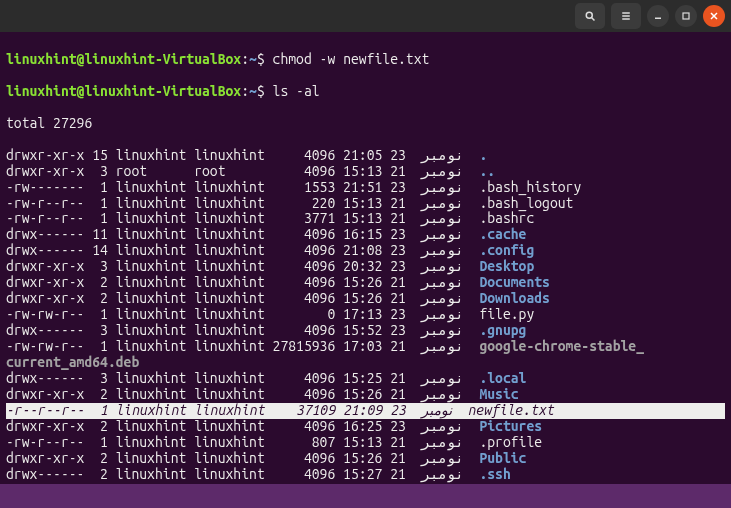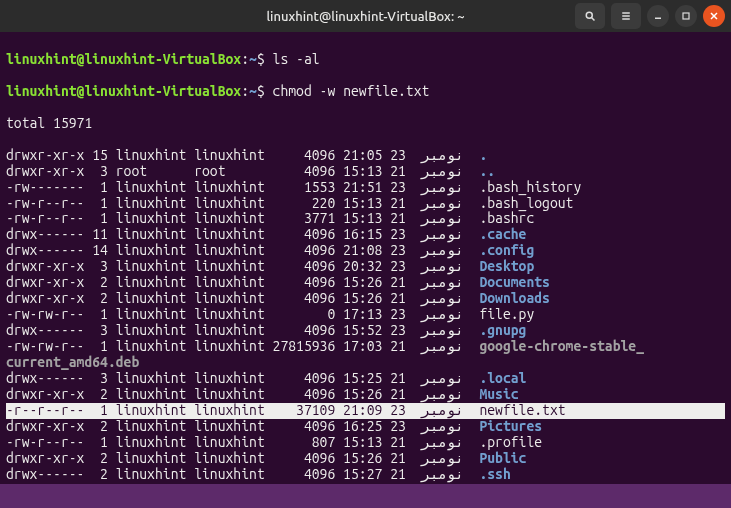--- a/index.html
+++ b/index.html
@@ -54,31 +54,30 @@
       width: 30px;
       height: 26px;
       background: #3b3b3b;
     }
     .tbtn svg { width: 12px; height: 12px; }
     .terminal { padding: 4px 6px 6px 6px; line-height: 1.14; white-space: pre; }
     .green { color: #8ae234; font-weight: bold; }
     .blue { color: #729fcf; font-weight: bold; }
     .red { color: #a3a3a3; font-weight: bold; }
     .white { color: #eeeeec; }
-    .hl { background: #eeeeec; color: #2b0a2e; display: block; }
+    .hl { background: #eeeeec; color: #2b0a2e; display: block; font-style: italic; }
     .row { display: block; }
     
     .bottom { position: absolute; bottom: 0; left: 0; right: 0; height: 24px;
       background: #5d2a6a; }
   </style>
 </head>
 <body>
 
 <div class="titlebar">
-  <span class="titlebar-text">linuxhint@linuxhint-VirtualBox: ~</span>
   <div class="titlebar-controls">
     <div class="tbtn square-btn">
       <svg viewBox="0 0 16 16" fill="none" stroke="#ddd" stroke-width="2">
           <circle cx="7" cy="7" r="4"></circle>
           <line x1="10" y1="10" x2="14" y2="14"></line>
         </svg>
     </div>
     <div class="tbtn square-btn">
       <svg viewBox="0 0 16 16" stroke="#ddd" stroke-width="2">
           <line x1="3" y1="4" x2="13" y2="4"></line>
@@ -99,19 +98,19 @@
     <div class="tbtn close">
       <svg viewBox="0 0 16 16" stroke="#fff" stroke-width="2">
           <line x1="4" y1="4" x2="12" y2="12"></line>
           <line x1="12" y1="4" x2="4" y2="12"></line>
         </svg>
     </div>
   </div>
 </div>
 
 <div class="terminal">
+<span class="row"><span class="green">linuxhint@linuxhint-VirtualBox</span><span class="white">:</span><span class="blue">~</span><span class="white">$ </span><span class="white">chmod -w newfile.txt</span></span>
 <span class="row"><span class="green">linuxhint@linuxhint-VirtualBox</span><span class="white">:</span><span class="blue">~</span><span class="white">$ </span><span class="white">ls -al</span></span>
-<span class="row"><span class="green">linuxhint@linuxhint-VirtualBox</span><span class="white">:</span><span class="blue">~</span><span class="white">$ </span><span class="white">chmod -w newfile.txt</span></span>
-<span class="row">total 15971</span>
+<span class="row">total 27296</span>
 <div id="rows-container"><span class="row"><span class="white">drwxr-xr-x 15 linuxhint linuxhint     4096 21:05 23  </span><span class="white">نومبر</span><span>  </span><span class="blue">.</span></span><span class="row"><span class="white">drwxr-xr-x  3 root      root          4096 15:13 21  </span><span class="white">نومبر</span><span>  </span><span class="blue">..</span></span><span class="row"><span class="white">-rw-------  1 linuxhint linuxhint     1553 21:51 23  </span><span class="white">نومبر</span><span>  </span><span class="white">.bash_history</span></span><span class="row"><span class="white">-rw-r--r--  1 linuxhint linuxhint      220 15:13 21  </span><span class="white">نومبر</span><span>  </span><span class="white">.bash_logout</span></span><span class="row"><span class="white">-rw-r--r--  1 linuxhint linuxhint     3771 15:13 21  </span><span class="white">نومبر</span><span>  </span><span class="white">.bashrc</span></span><span class="row"><span class="white">drwx------ 11 linuxhint linuxhint     4096 16:15 23  </span><span class="white">نومبر</span><span>  </span><span class="blue">.cache</span></span><span class="row"><span class="white">drwx------ 14 linuxhint linuxhint     4096 21:08 23  </span><span class="white">نومبر</span><span>  </span><span class="blue">.config</span></span><span class="row"><span class="white">drwxr-xr-x  3 linuxhint linuxhint     4096 20:32 23  </span><span class="white">نومبر</span><span>  </span><span class="blue">Desktop</span></span><span class="row"><span class="white">drwxr-xr-x  2 linuxhint linuxhint     4096 15:26 21  </span><span class="white">نومبر</span><span>  </span><span class="blue">Documents</span></span><span class="row"><span class="white">drwxr-xr-x  2 linuxhint linuxhint     4096 15:26 21  </span><span class="white">نومبر</span><span>  </span><span class="blue">Downloads</span></span><span class="row"><span class="white">-rw-rw-r--  1 linuxhint linuxhint        0 17:13 23  </span><span class="white">نومبر</span><span>  </span><span class="white">file.py</span></span><span class="row"><span class="white">drwx------  3 linuxhint linuxhint     4096 15:52 23  </span><span class="white">نومبر</span><span>  </span><span class="blue">.gnupg</span></span><span class="row"><span class="white">-rw-rw-r--  1 linuxhint linuxhint 27815936 17:03 21  </span><span class="white">نومبر</span><span>  </span><span class="red">google-chrome-stable_</span></span><span class="row"><span class="red">current_amd64.deb</span></span><span class="row"><span class="white">drwx------  3 linuxhint linuxhint     4096 15:25 21  </span><span class="white">نومبر</span><span>  </span><span class="blue">.local</span></span><span class="row"><span class="white">drwxr-xr-x  2 linuxhint linuxhint     4096 15:26 21  </span><span class="white">نومبر</span><span>  </span><span class="blue">Music</span></span><span class="hl"><span class="">-r--r--r--  1 linuxhint linuxhint    37109 21:09 23  </span><span>نومبر</span><span>  </span><span class="">newfile.txt</span><span>                                        </span></span><span class="row"><span class="white">drwxr-xr-x  2 linuxhint linuxhint     4096 16:25 23  </span><span class="white">نومبر</span><span>  </span><span class="blue">Pictures</span></span><span class="row"><span class="white">-rw-r--r--  1 linuxhint linuxhint      807 15:13 21  </span><span class="white">نومبر</span><span>  </span><span class="white">.profile</span></span><span class="row"><span class="white">drwxr-xr-x  2 linuxhint linuxhint     4096 15:26 21  </span><span class="white">نومبر</span><span>  </span><span class="blue">Public</span></span><span class="row"><span class="white">drwx------  2 linuxhint linuxhint     4096 15:27 21  </span><span class="white">نومبر</span><span>  </span><span class="blue">.ssh</span></span></div>
 </div>
 
 <div class="bottom"></div>
 
 </body></html>

